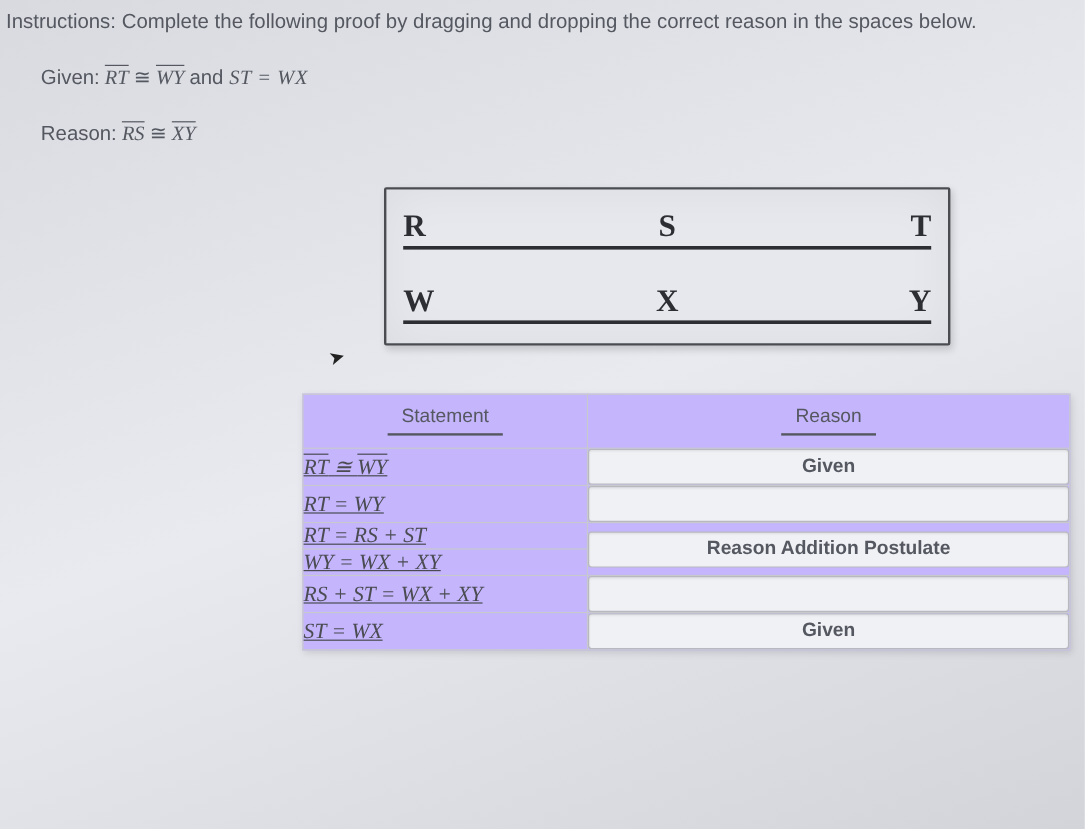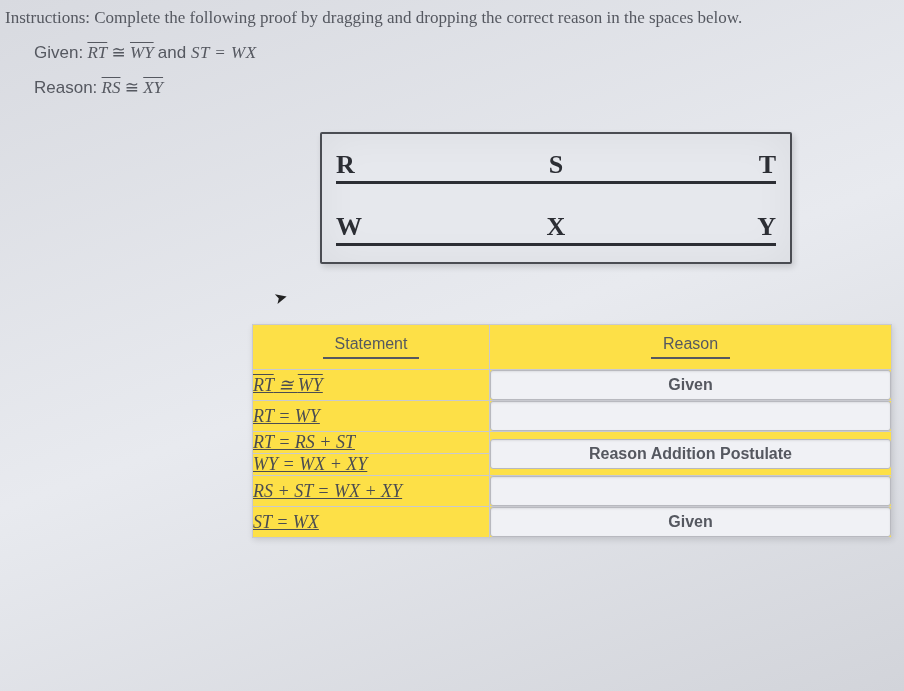--- a/index.html
+++ b/index.html
@@ -13,28 +13,27 @@
     overflow: hidden;
     position: relative;
   }
   .overline {
     text-decoration: overline;
   }
   .instructions {
     padding: 8px 5px 0 5px;
     font-size: 17px;
     color: #555860;
-    font-family: Liberation Serif, serif;
   }
   .given, .prove {
     padding: 4px 0 0 34px;
     font-size: 17px;
     color: #555860;
     font-family: 'Times New Roman', serif;
-    margin-top: 10px;
+    margin-top: 22px;
   }
   .given .label, .prove .label {
     font-family: Arial, sans-serif;
     color: #555860;
   }
   .italic { font-style: italic; }
 
   .diagram-wrap {
     width: 440px;
     margin: 34px 0 0 320px;
@@ -71,24 +70,24 @@
   .cursor-arrow {
     position: absolute;
     left: 274px;
     top: 288px;
     font-size: 16px;
     color: #222;
     transform: rotate(-15deg);
   }
 
   .proof-table {
-    margin: 60px 0 0 252px;
+    margin: 40px 0 0 252px;
     width: 640px;
     border-collapse: collapse;
-    background: #fde047;
+    background: #c4b5fd;
     box-shadow: 1px 2px 6px rgba(0,0,0,0.12);
   }
   .proof-table th, .proof-table td {
     border: 1px solid #c8c9cf;
     padding: 0;
     font-weight: normal;
   }
   .proof-table th.stmt-head {
     text-align: center;
     font-size: 16px;

